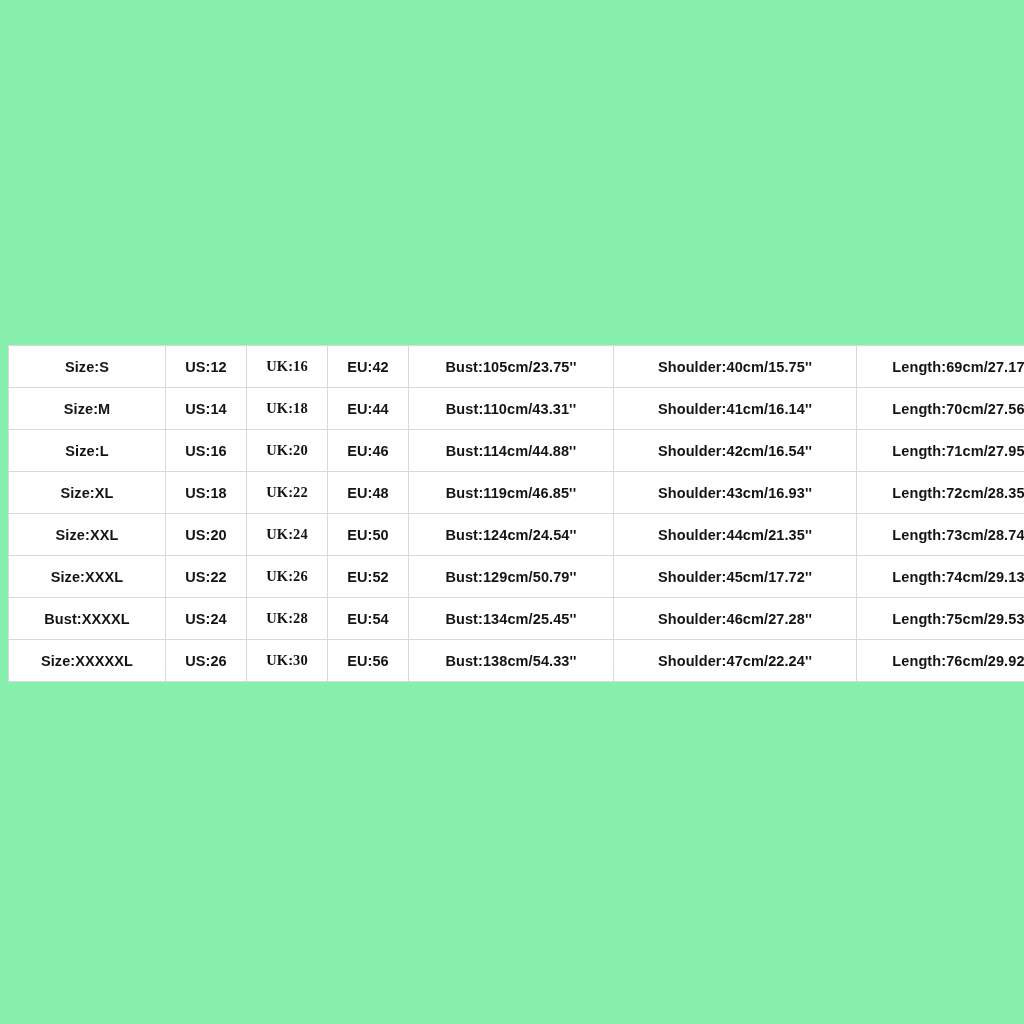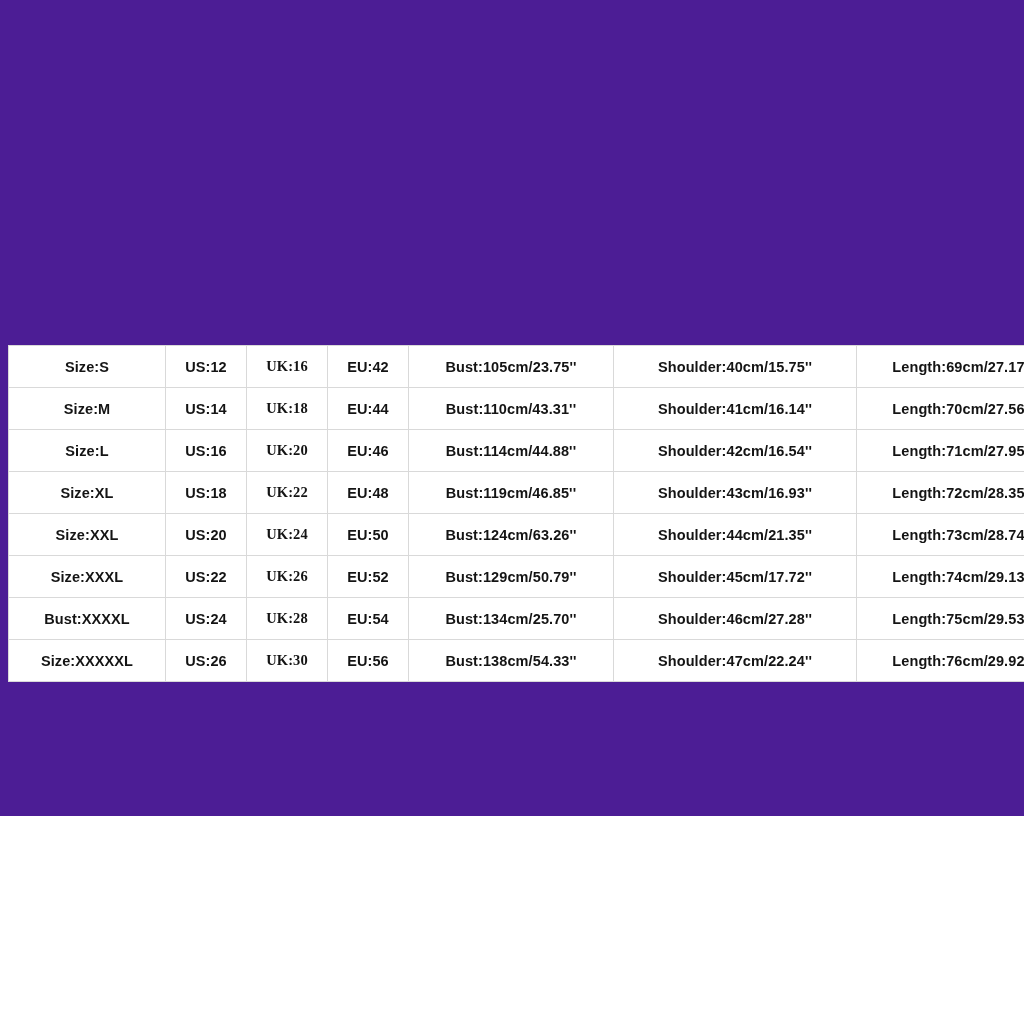--- a/index.html
+++ b/index.html
@@ -9,22 +9,22 @@
   body {
     width: 1024px;
     height: 1024px;
     background: #ffffff;
     font-family: "Liberation Sans", sans-serif;
     overflow: hidden;
   }
   .page {
     position: relative;
     width: 1024px;
-    height: 816px;
-    background: #4c1d95;
+    height: 1024px;
+    background: #86efac;
   }
   .table-wrap {
     position: absolute;
     left: 8px;
     top: 345px;
     width: 1008px;
   }
   table.size-chart {
     border-collapse: collapse;
     table-layout: fixed;
@@ -97,41 +97,41 @@
           <td class="c-bust">Bust:119cm/46.85''</td>
           <td class="c-shoulder">Shoulder:43cm/16.93''</td>
           <td class="c-length">Length:72cm/28.35''</td>
         </tr>
 
         <tr>
           <td class="c-size">Size:XXL</td>
           <td class="c-us">US:20</td>
           <td class="c-uk">UK:24</td>
           <td class="c-eu">EU:50</td>
-          <td class="c-bust">Bust:124cm/63.26''</td>
+          <td class="c-bust">Bust:124cm/24.54''</td>
           <td class="c-shoulder">Shoulder:44cm/21.35''</td>
           <td class="c-length">Length:73cm/28.74''</td>
         </tr>
 
         <tr>
           <td class="c-size">Size:XXXL</td>
           <td class="c-us">US:22</td>
           <td class="c-uk">UK:26</td>
           <td class="c-eu">EU:52</td>
           <td class="c-bust">Bust:129cm/50.79''</td>
           <td class="c-shoulder">Shoulder:45cm/17.72''</td>
           <td class="c-length">Length:74cm/29.13''</td>
         </tr>
 
         <tr>
           <td class="c-size">Bust:XXXXL</td>
           <td class="c-us">US:24</td>
           <td class="c-uk">UK:28</td>
           <td class="c-eu">EU:54</td>
-          <td class="c-bust">Bust:134cm/25.70''</td>
+          <td class="c-bust">Bust:134cm/25.45''</td>
           <td class="c-shoulder">Shoulder:46cm/27.28''</td>
           <td class="c-length">Length:75cm/29.53''</td>
         </tr>
 
         <tr>
           <td class="c-size">Size:XXXXXL</td>
           <td class="c-us">US:26</td>
           <td class="c-uk">UK:30</td>
           <td class="c-eu">EU:56</td>
           <td class="c-bust">Bust:138cm/54.33''</td>

